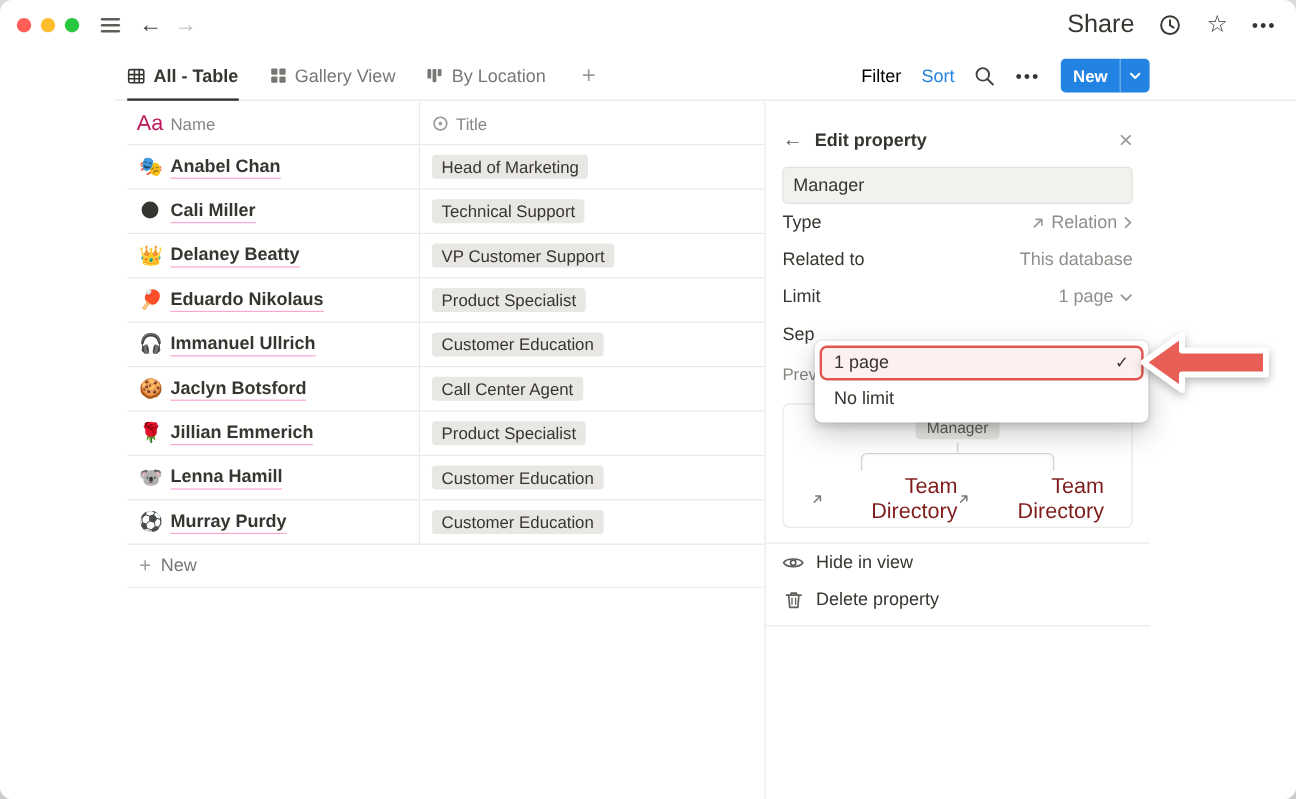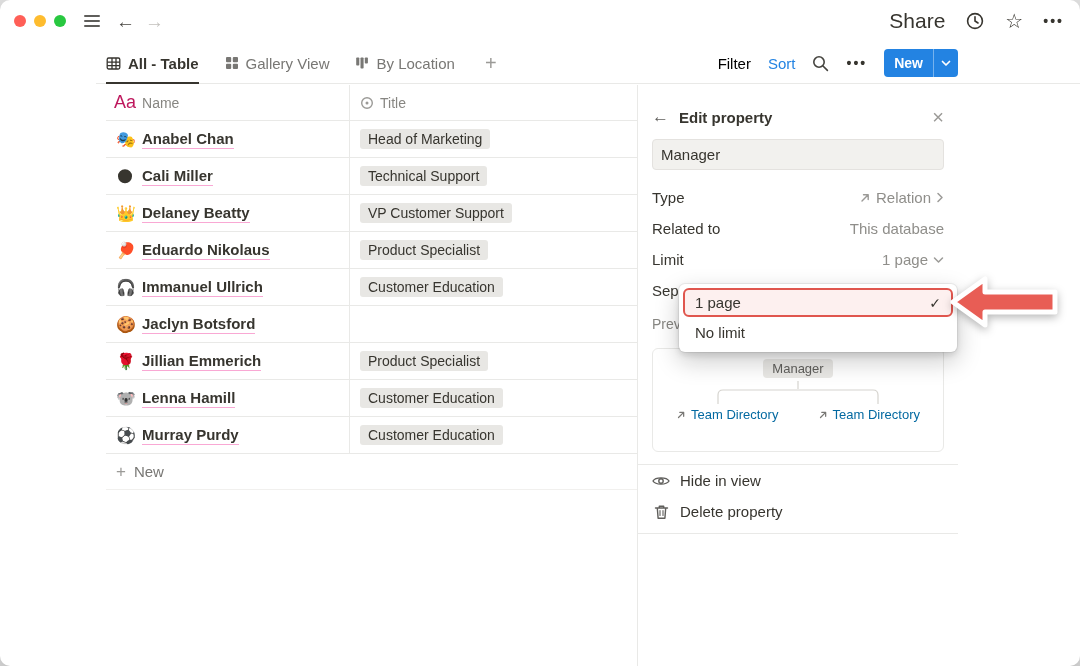--- a/index.html
+++ b/index.html
@@ -56,30 +56,30 @@
   .new-row { height:36px; display:flex; align-items:center; gap:8px; padding-left:10px; color:#787774; font-size:15px; border-bottom:1px solid #f1f0ee; cursor:pointer; }
   .new-row .plus { font-size:17px; color:#9b9a97; }
 
   
   .panel { position:absolute; left:637px; top:85px; bottom:0; width:321px; background:#fff; border-left:1px solid #e9e9e7; padding:0 14px; }
   .panel-header { margin-top:18px; height:28px; display:flex; align-items:center; gap:10px; }
   .back-glyph { font-size:17px; color:#5f5e5b; cursor:pointer; }
   .panel-title { font-size:15px; font-weight:bold; color:#37352f; }
   .close-glyph { margin-left:auto; font-size:20px; color:#9b9a97; line-height:1; cursor:pointer; }
   .panel-input { margin-top:8px; height:31px; background:#f2f1ee; border:1px solid #e4e2df; border-radius:4px; width:100%; padding:0 8px; font-size:15px; color:#37352f; font-family:inherit; outline:none; }
-  .fields { margin-top:12px; }
+  .fields { }
   .field { height:31px; display:flex; align-items:center; justify-content:space-between; }
   .field .flabel { font-size:15px; color:#37352f; }
   .field .fvalue { display:flex; align-items:center; gap:5px; font-size:15px; color:#8f8e8a; cursor:pointer; }
   .preview-label { margin-top:10px; font-size:14px; color:#878682; }
   .preview-box { margin-top:16px; height:104px; border:1px solid #e9e9e7; border-radius:6px; display:flex; flex-direction:column; align-items:center; padding-top:10px; background:#fff; }
   .rel-chip { background:#e9e8e5; border-radius:4px; padding:2px 9px; font-size:13px; color:#5f5e5b; }
   .connector { margin-top:2px; }
   .preview-items { width:244px; display:flex; justify-content:space-between; margin-top:1px; }
-  .pitem { display:flex; align-items:center; gap:5px; font-size:13px; color:#0369a1; }
+  .pitem { display:flex; align-items:center; gap:5px; font-size:18px; color:#7f1d1d;text-align:right; }
   .panel-divider { height:1px; background:#e9e9e7; margin:12px -14px 0; }
   .panel-divider.second { margin-top:6px; }
   .action { height:31px; display:flex; align-items:center; gap:10px; font-size:15px; color:#37352f; cursor:pointer; }
   .action:first-of-type { margin-top:6px; }
   .a-icon { display:flex; align-items:center; color:#5f5e5b; width:18px; justify-content:center; }
 
   
   .dropdown { position:absolute; left:41px; top:199px; width:278px; background:#fff; border-radius:6px; padding:4px; z-index:10;
     box-shadow:0 0 0 1px rgba(15,15,15,.06), 0 3px 6px rgba(15,15,15,.12), 0 9px 24px rgba(15,15,15,.22); }
   .option { display:flex; align-items:center; justify-content:space-between; font-size:15px; color:#37352f; border-radius:6px; padding:7px 12px; cursor:pointer; }
@@ -228,20 +228,21 @@
         <span class="emoji">🎧</span>
         <span class="pname">Immanuel Ullrich</span>
       </div>
       <div class="td-title"><span class="chip">Customer Education</span></div>
     </div>
     <div class="trow">
       <div class="td-name">
         <span class="emoji">🍪</span>
         <span class="pname">Jaclyn Botsford</span>
       </div>
+      <div class="td-title"><span class="chip">Call Center Agent</span></div>
     </div>
     <div class="trow">
       <div class="td-name">
         <span class="emoji">🌹</span>
         <span class="pname">Jillian Emmerich</span>
       </div>
       <div class="td-title"><span class="chip">Product Specialist</span></div>
     </div>
     <div class="trow">
       <div class="td-name">

